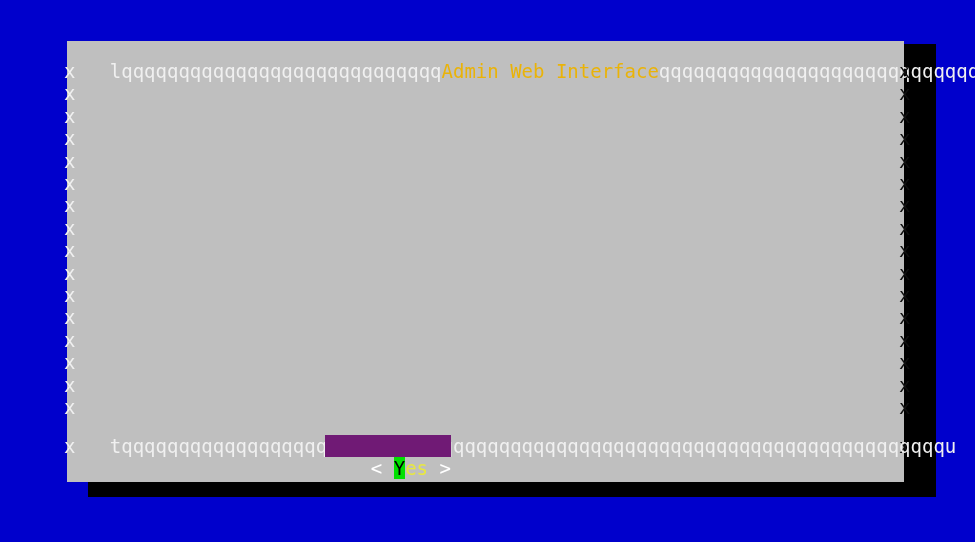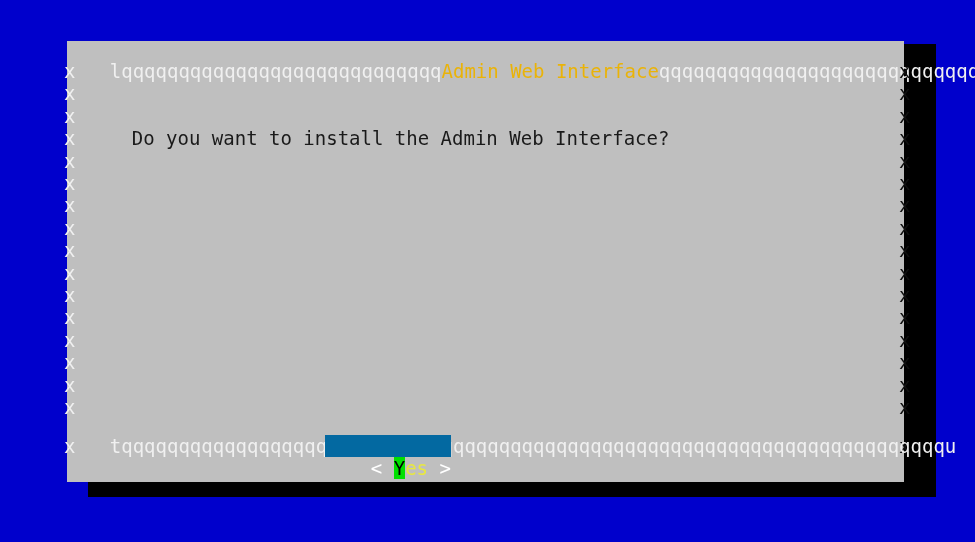--- a/index.html
+++ b/index.html
@@ -97,21 +97,21 @@
 
   
   .btn {
     position: absolute;
     white-space: pre;
     font-size: 19px;
     line-height: 22px;
     height: 22px;
   }
   .btn-yes {
-    background: #0369a1;
+    background: #701a75;
   }
   .btn-yes .bracket { color: #ffffff; }
   .btn-yes .hot {
     background: #00e000;
     color: #000000;
   }
   .btn-yes .rest { color: #e8e840; }
 
   .btn-no .bracket { color: #3a3a3a; }
   .btn-no .hot { color: #d02020; }
@@ -163,23 +163,20 @@
       <div class="vbar-left" style="left: 64px; top: 351.2px;">x</div>
       <div class="vbar-right" style="left: 899.052px; top: 351.2px;">x</div>
       <div class="vbar-left" style="left: 64px; top: 373.6px;">x</div>
       <div class="vbar-right" style="left: 899.052px; top: 373.6px;">x</div>
       <div class="vbar-left" style="left: 64px; top: 396px;">x</div>
       <div class="vbar-right" style="left: 899.052px; top: 396px;">x</div>
       <div class="vbar-left" style="left: 64px; top: 435px;">x</div>
       <div class="vbar-right" style="left: 899.052px; top: 435px;">x</div>
     </div>
 
-  <div class="row" id="row-prompt" style="top:105px; left:86px;">
-    <span class="body-text">Do you want to install the Admin Web Interface?</span>
-  </div>
 
   <div class="row" id="row-separator" style="top:413px; left:64px;">
     <span class="glyph-line">t</span><span class="glyph-line" id="sep-run">qqqqqqqqqqqqqqqqqqqqqqqqqqqqqqqqqqqqqqqqqqqqqqqqqqqqqqqqqqqqqqqqqqqqqqqq</span><span class="glyph-line">u</span>
   </div>
 
   <div class="btn btn-yes" id="btn-yes" style="top:435px; left:325px;">
     <span class="bracket">&lt;</span><span> </span><span class="hot">Y</span><span class="rest">es</span><span> </span><span class="bracket">&gt;</span>
   </div>
 
 

